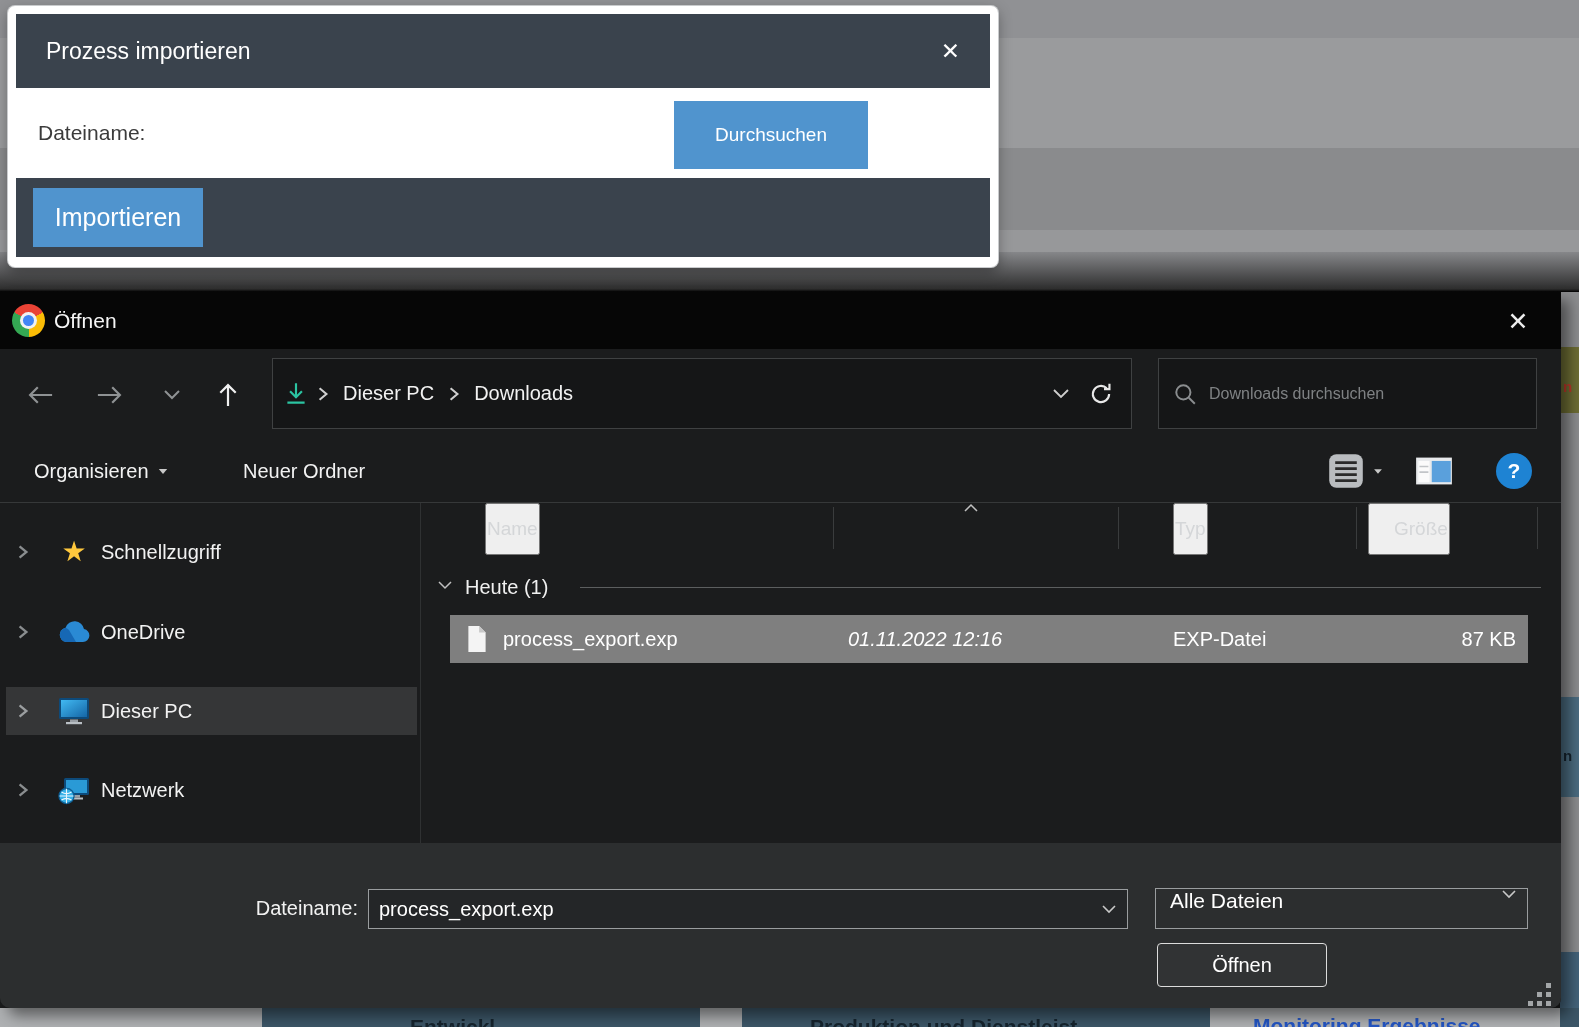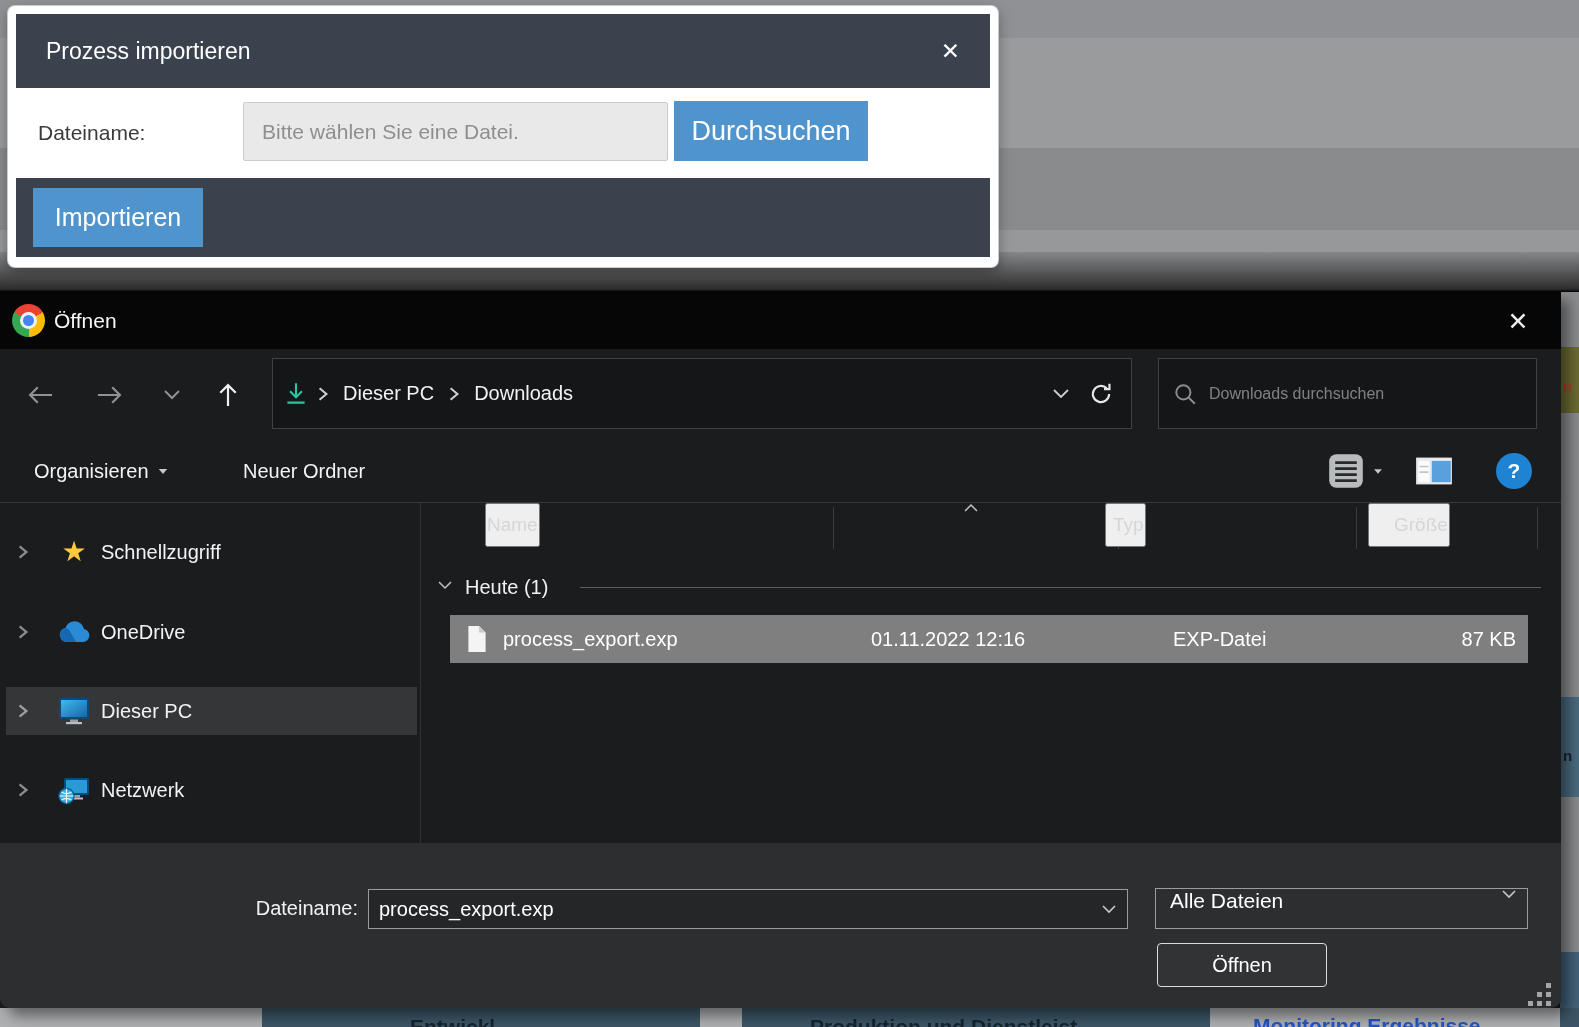--- a/index.html
+++ b/index.html
@@ -80,34 +80,34 @@
   .sidebar { position: absolute; left: 0; top: 0; width: 421px; height: 340px; border-right: 1px solid #2f3132; }
   .side-item { position: absolute; left: 6px; width: 411px; height: 48px; display: flex; align-items: center; cursor: pointer; }
   .side-item.selected { background: #353637; }
   .si-0 { top: 25px; } .si-1 { top: 105px; } .si-2 { top: 184px; } .si-3 { top: 263px; }
   .side-chevron { width: 34px; display: flex; justify-content: center; }
   .side-icon { width: 40px; display: flex; justify-content: center; margin-left: 14px; }
   .side-label { margin-left: 7px; font-size: 20px; color: #f2f2f2; }
   .star-glyph { color: #ffc83d; font-size: 28px; line-height: 28px; }
 
   .files { position: absolute; left: 421px; top: 0; right: 0; height: 340px; }
-  .col-header { position: absolute; top: 0; height: 44px; font-size: 19px; color: #d4d6d8; display: flex; align-items: center; cursor: pointer; }
-  .ch-name { left: 64px; } .ch-date { left: 427px; } .ch-type { left: 684px; padding-left: 6px; } .ch-size { left: 947px; padding-left: 24px; }
+  .col-header { position: absolute; top: 0; height: 52px; font-size: 19px; color: #d4d6d8; display: flex; align-items: center; cursor: pointer; }
+  .ch-name { left: 64px; } .ch-date { left: 427px; } .ch-type { left: 752px; } .ch-size { left: 947px; padding-left: 24px; }
   .col-sep { position: absolute; top: 4px; height: 42px; width: 1px; background: #3a3c3d; }
   .cs-1 { left: 412px; } .cs-2 { left: 697px; } .cs-3 { left: 935px; } .cs-4 { left: 1116px; }
   .sort-chevron { position: absolute; left: 542px; top: 0px; }
   .group-row { position: absolute; left: 0; top: 65px; height: 38px; width: 100%; display: flex; align-items: center; }
   .group-chevron { position: absolute; left: 16px; top: 12px; cursor: pointer; }
   .group-label { position: absolute; left: 44px; font-size: 20px; color: #f0f0f0; }
   .group-line { position: absolute; left: 159px; right: 20px; top: 19px; height: 1px; background: #5c5e5f; }
   .file-row { position: absolute; left: 29px; top: 112px; width: 1078px; height: 48px; background: #7f7f7f;
     display: flex; align-items: center; color: #fff; font-size: 20px; cursor: pointer; }
   .fr-icon { position: absolute; left: 16px; top: 10px; }
   .fr-name { position: absolute; left: 53px; }
-  .fr-date { position: absolute; left: 421px; }
+  .fr-date { position: absolute; left: 398px; font-style: italic; }
   .fr-type { position: absolute; left: 683px; margin-left: 40px; }
   .fr-size { position: absolute; right: 12px; }
 
   .od-footer { position: absolute; left: 0; top: 551px; right: 0; height: 165px; background: #2c2e2f; }
   .ft-label { position: absolute; left: 238px; top: 54px; width: 120px; text-align: right; font-size: 20px; color: #f2f2f2; }
   .filename-combo { position: absolute; left: 368px; top: 46px; width: 760px; height: 40px;
     background: #242628; border: 1px solid #9a9d9f; display: flex; align-items: center; }
   .filename-combo input { flex: 1; background: transparent; border: none; outline: none; color: #fff;
     font-size: 20px; padding-left: 10px; font-family: "Liberation Sans", sans-serif; }
   .combo-chev { padding: 0 10px; background: none; border: none; cursor: pointer; display: flex; align-items: center; }
@@ -127,22 +127,22 @@
   }
   .im-header { height: 74px; background: #3a434d; display: flex; align-items: center; padding: 0 30px; }
   .im-title { flex: 1; color: #fff; font-size: 23px; }
   .im-close { background: none; border: none; color: #fff; font-size: 23px; cursor: pointer; }
   .im-body { position: relative; height: 90px; background: #fff; }
   .im-label { position: absolute; left: 22px; top: 33px; font-size: 21px; color: #3b3b3b; }
   .im-input { position: absolute; left: 227px; top: 14px; width: 425px; height: 59px;
     background: #e9e9e9; border: 1px solid #cbcbcb; border-radius: 2px; padding: 0 18px;
     font-size: 21px; color: #555; font-family: "Liberation Sans", sans-serif; outline: none; }
   .im-input::placeholder { color: #8f8f8f; }
-  .im-browse { position: absolute; left: 658px; top: 13px; width: 194px; height: 60px;
-    background: #5094ce; border: none; color: #fff; font-size: 27px; font-family: "Liberation Sans", sans-serif; cursor: pointer; }
+  .im-browse { position: absolute; left: 658px; top: 13px; width: 194px; height: 68px;
+    background: #5094ce; border: none; color: #fff; font-size: 19px; font-family: "Liberation Sans", sans-serif; cursor: pointer; }
   .im-footer { position: relative; height: 79px; background: #3a434d; }
   .im-import { position: absolute; left: 17px; top: 10px; width: 170px; height: 59px;
     background: #5094ce; border: none; color: #fff; font-size: 25px; font-family: "Liberation Sans", sans-serif; cursor: pointer; }
 
   svg { display: block; }
 </style>
 </head>
 <body>
 
 <div class="bg-top"></div>
@@ -457,19 +457,18 @@
   </div>
 </section>
 
 <section class="import-modal">
   <div class="im-header">
     <span class="im-title">Prozess importieren</span>
     <button class="im-close">✕</button>
   </div>
   <div class="im-body">
     <span class="im-label">Dateiname:</span>
-    <input class="im-input" type="text" placeholder="Bitte wählen Sie eine Datei." style="">
     <button class="im-browse">Durchsuchen</button>
   </div>
   <div class="im-footer">
     <button class="im-import">Importieren</button>
   </div>
 </section>
 
 </body></html>

